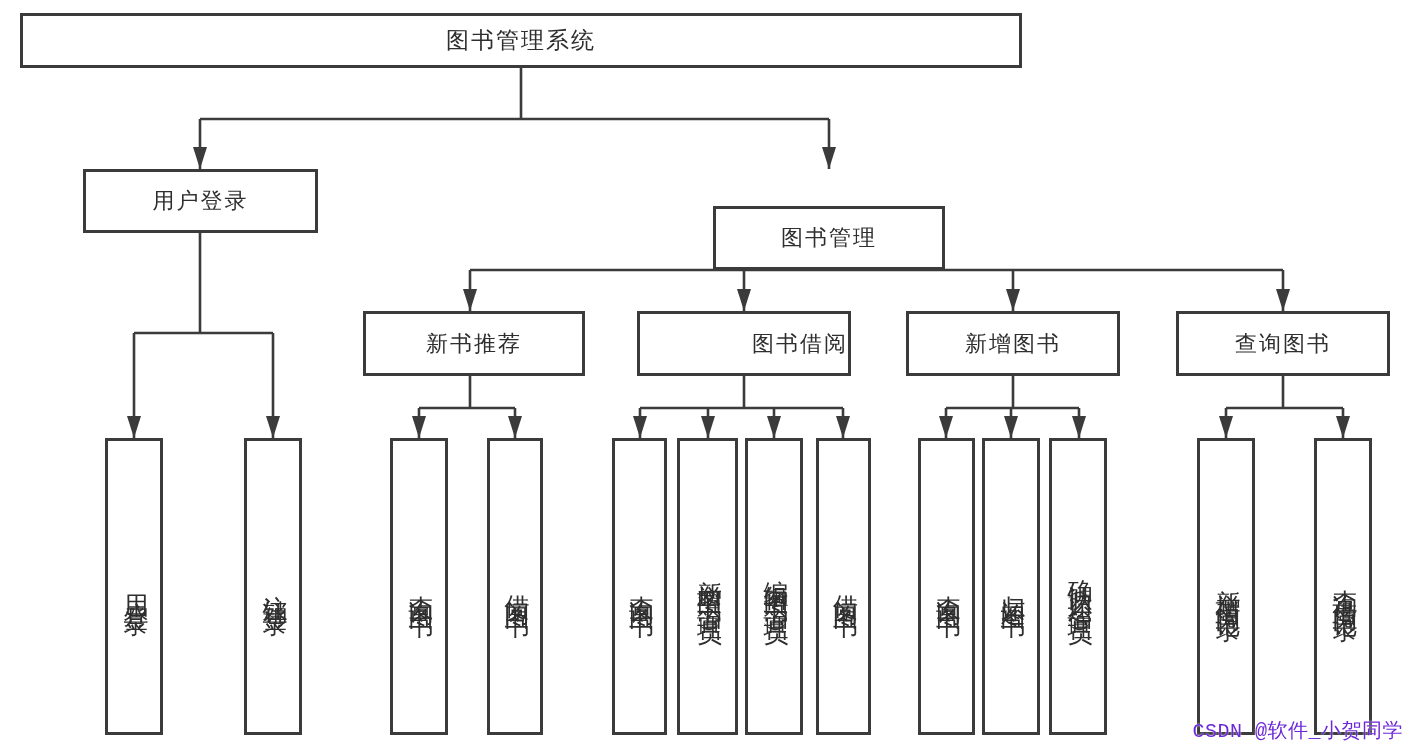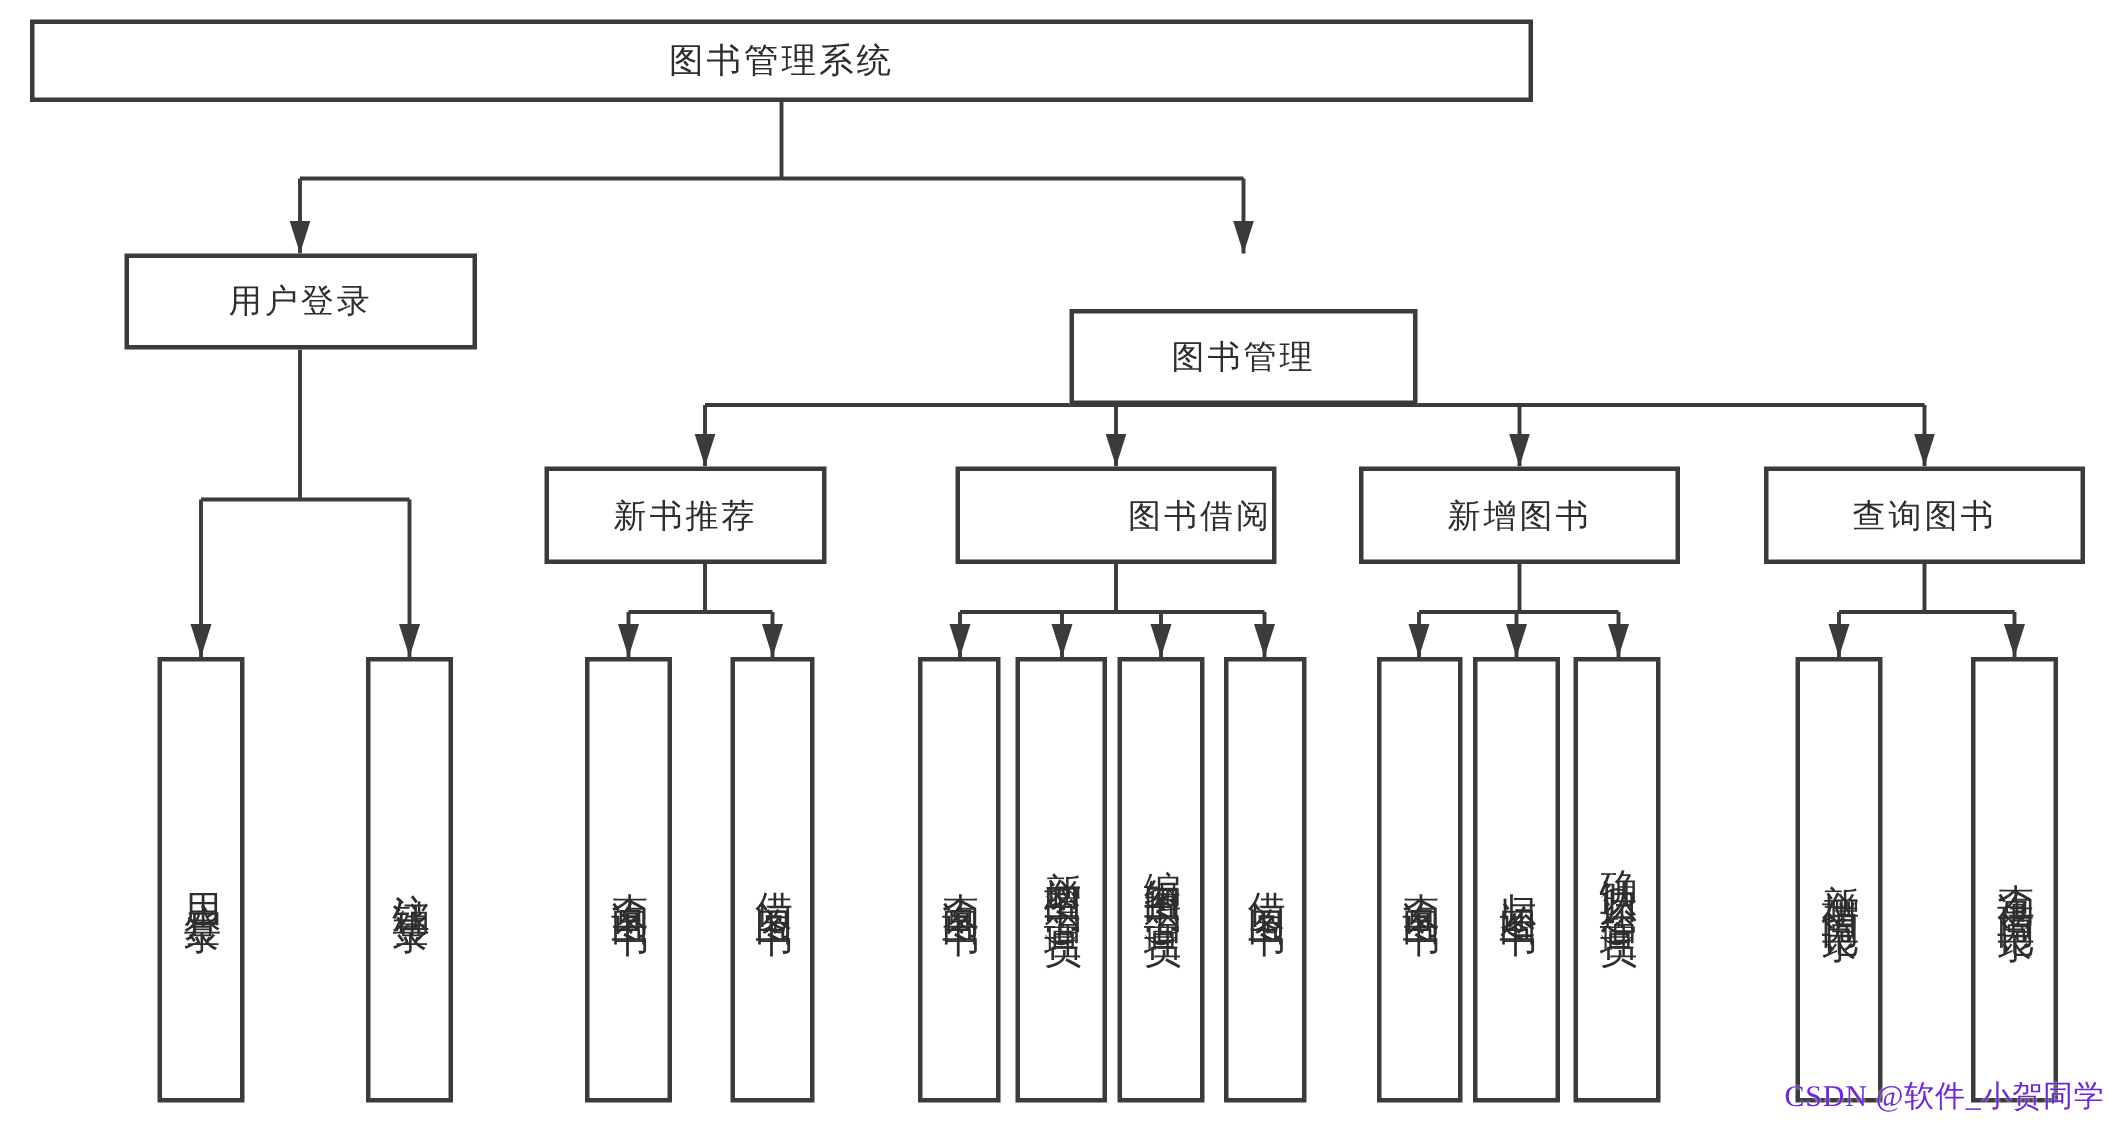--- a/index.html
+++ b/index.html
@@ -1,21 +1,21 @@
 <!DOCTYPE html>
 <html><head>
 <meta charset="utf-8">
 <style>
   html, body { margin: 0; padding: 0; background: #ffffff; }
   #canvas {
     position: relative;
     width: 1405px;
     height: 747px;
     background: #ffffff;
-    font-family: Liberation Serif, serif;
+    font-family: Liberation Mono, monospace;
     overflow: hidden;
   }
   #wires {
     position: absolute;
     left: 0; top: 0;
     width: 1405px; height: 747px;
   }
   .node {
     position: absolute;
     box-sizing: border-box;
@@ -97,21 +97,21 @@
     <span class="lbl">图书管理系统</span>
   </div>
 
   <div class="node hbox" style="left:83px; top:169px; width:235px; height:64px;">
     <span class="lbl">用户登录</span>
   </div>
   <div class="node hbox" style="left:713px; top:169px; width:232px; height:64px;margin-top:37px;">
     <span class="lbl">图书管理</span>
   </div>
 
-  <div class="node hbox" style="left:363px; top:311px; width:188px; height:65px;">
+  <div class="node hbox" style="left:363px; top:311px; width:222px; height:65px;">
     <span class="lbl">新书推荐</span>
   </div>
   <div class="node hbox" style="left:637px; top:311px; width:214px; height:65px;justify-content:flex-end;">
     <span class="lbl">图书借阅</span>
   </div>
   <div class="node hbox" style="left:906px; top:311px; width:214px; height:65px;">
     <span class="lbl">新增图书</span>
   </div>
   <div class="node hbox" style="left:1176px; top:311px; width:214px; height:65px;">
     <span class="lbl">查询图书</span>

